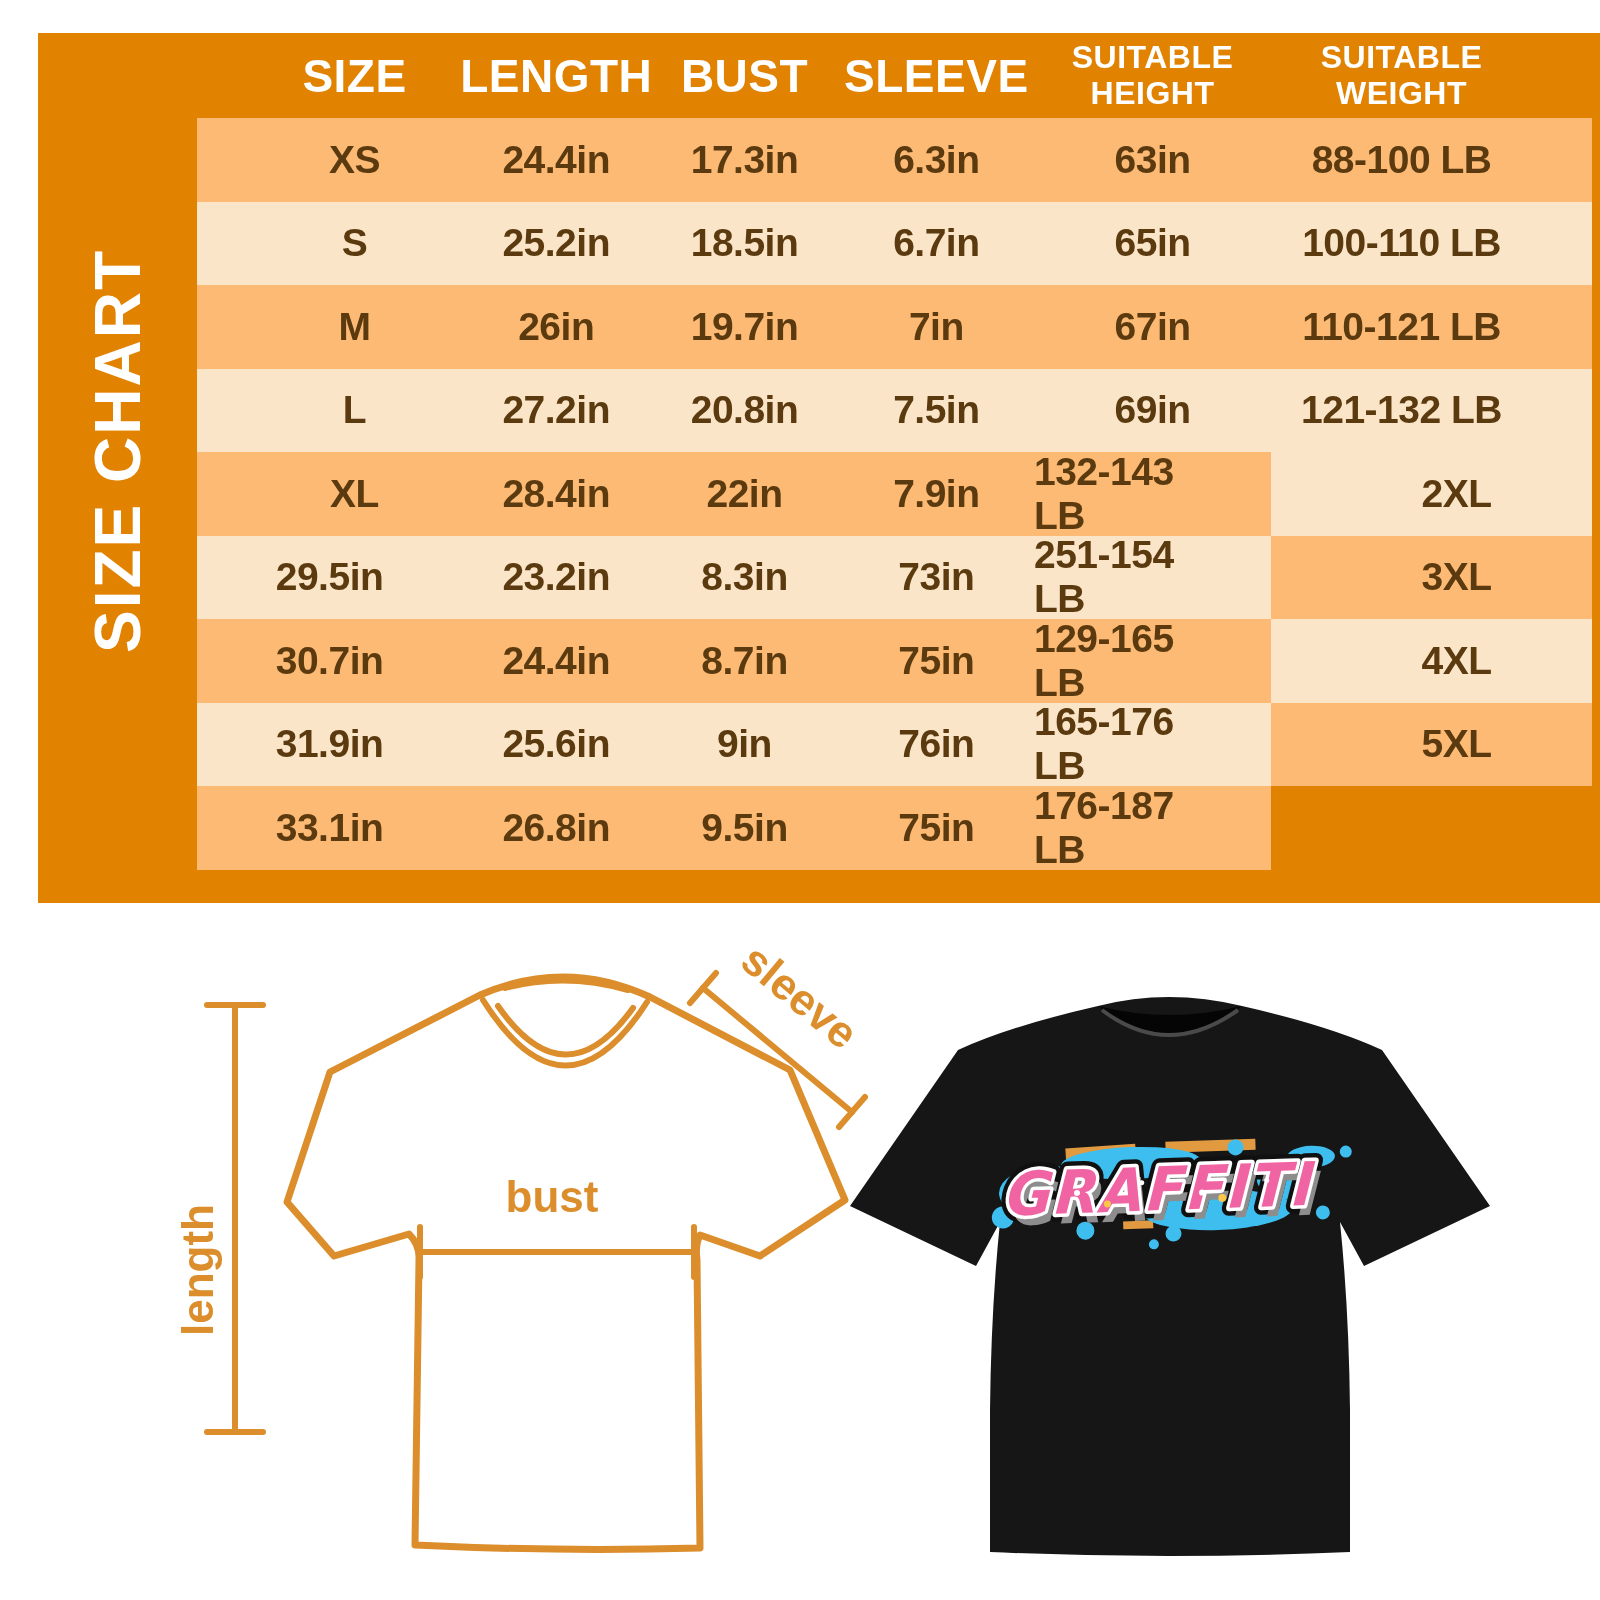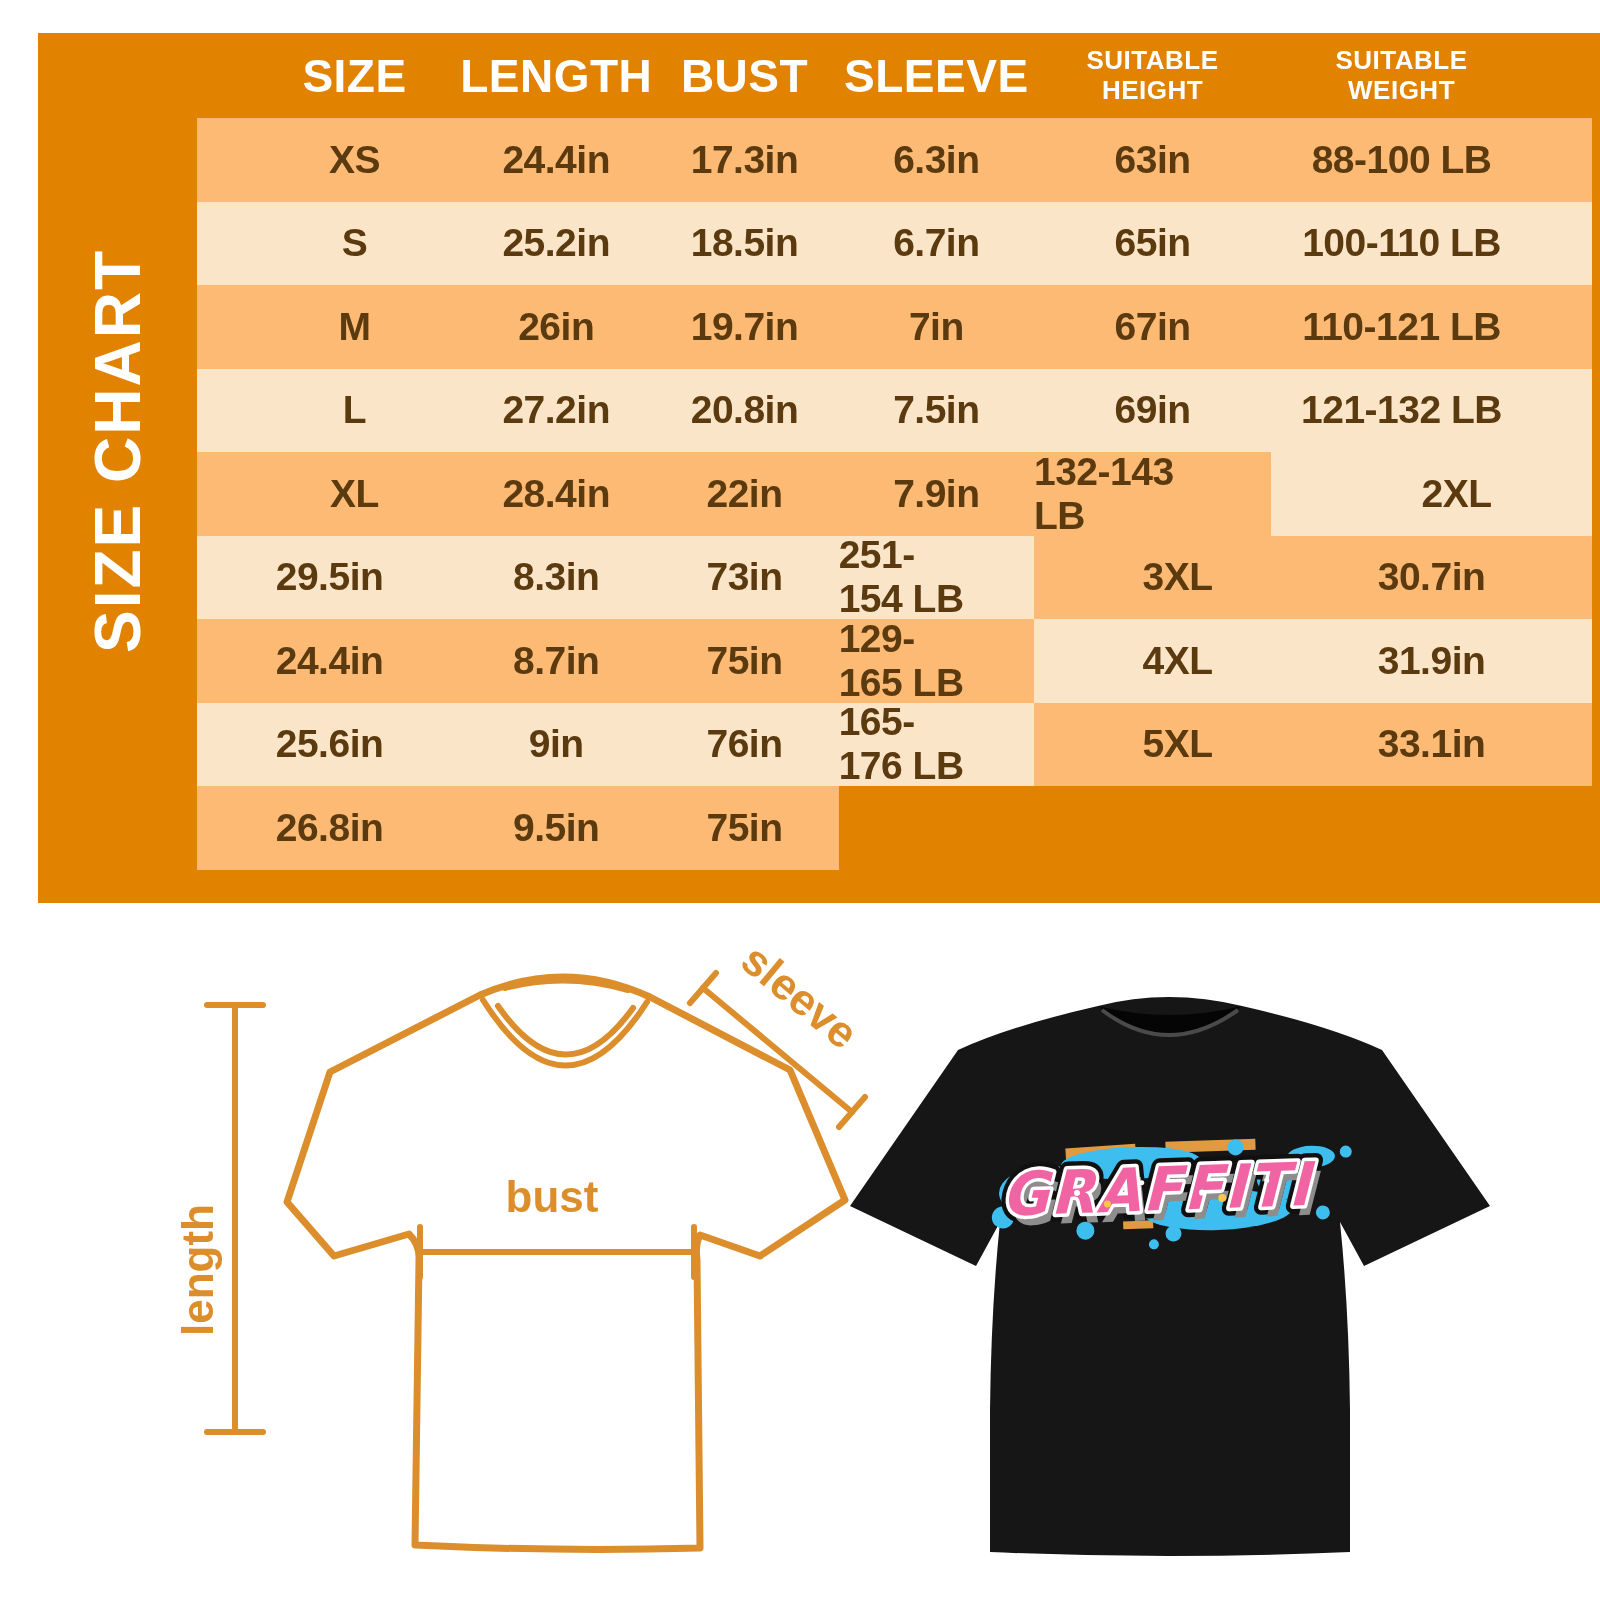--- a/index.html
+++ b/index.html
@@ -10,21 +10,21 @@
   .panel{position:absolute;left:38px;top:33px;width:1562px;height:870px;background:#E18200;}
   .side-title{position:absolute;left:80px;top:418px;transform:translate(-50%,-50%) rotate(-90deg);
               white-space:nowrap;color:#ffffff;font-weight:700;font-size:64px;letter-spacing:2px;}
 
   
   .table{position:absolute;left:159px;right:8px;top:0;height:837px;display:grid;
          grid-template-columns:19% 13.5% 13.5% 14% 17% 23%;
          grid-template-rows:85px repeat(9,83.5px);}
   .th{display:flex;flex-direction:column;align-items:center;justify-content:center;
       color:#ffffff;font-weight:700;font-size:46px;line-height:1;letter-spacing:0.5px;}
-  .th.two-line{font-size:26px;line-height:1.12;letter-spacing:0.5px;}
+  .th.two-line{font-size:32px;line-height:1.12;letter-spacing:0.5px;}
   .td{display:flex;align-items:center;justify-content:center;font-weight:700;font-size:39px;
       color:#5A3A0E;letter-spacing:-0.5px;}
   .td.even{background:#fdba74;}
   .td.odd{background:#FAE5C9;}
   .c0{padding-left:50px;}
   .c5{padding-right:60px;}
 
   
   .diagrams{position:absolute;left:0;top:930px;width:1600px;height:670px;}
   .diag-label{font-family:"Liberation Sans",sans-serif;font-size:44px;font-weight:600;fill:#DB8E2B;}
@@ -86,40 +86,42 @@
         <div class="td c3 odd">7.5in</div>
         <div class="td c4 odd">69in</div>
         <div class="td c5 odd">121-132 LB</div>
         <div class="td c0 even">XL</div>
         <div class="td c1 even">28.4in</div>
         <div class="td c2 even">22in</div>
         <div class="td c3 even">7.9in</div>
         <div class="td c5 even">132-143 LB</div>
         <div class="td c0 odd">2XL</div>
         <div class="td c1 odd">29.5in</div>
+        <div class="td c2 odd">23.2in</div>
         <div class="td c3 odd">8.3in</div>
         <div class="td c4 odd">73in</div>
         <div class="td c5 odd">251-154 LB</div>
         <div class="td c0 even">3XL</div>
         <div class="td c1 even">30.7in</div>
         <div class="td c2 even">24.4in</div>
         <div class="td c3 even">8.7in</div>
         <div class="td c4 even">75in</div>
         <div class="td c5 even">129-165 LB</div>
         <div class="td c0 odd">4XL</div>
         <div class="td c1 odd">31.9in</div>
         <div class="td c2 odd">25.6in</div>
         <div class="td c3 odd">9in</div>
         <div class="td c4 odd">76in</div>
         <div class="td c5 odd">165-176 LB</div>
         <div class="td c0 even">5XL</div>
         <div class="td c1 even">33.1in</div>
         <div class="td c2 even">26.8in</div>
         <div class="td c3 even">9.5in</div>
         <div class="td c4 even">75in</div>
+        <div class="td c5 even">176-187 LB</div>
       </div>
   </section>
 
   <svg class="diagrams" viewBox="0 930 1600 670">
 
     <g>
       <path class="outline" d="M 480,995
            L 330,1072
            L 287,1202
            L 334,1256

